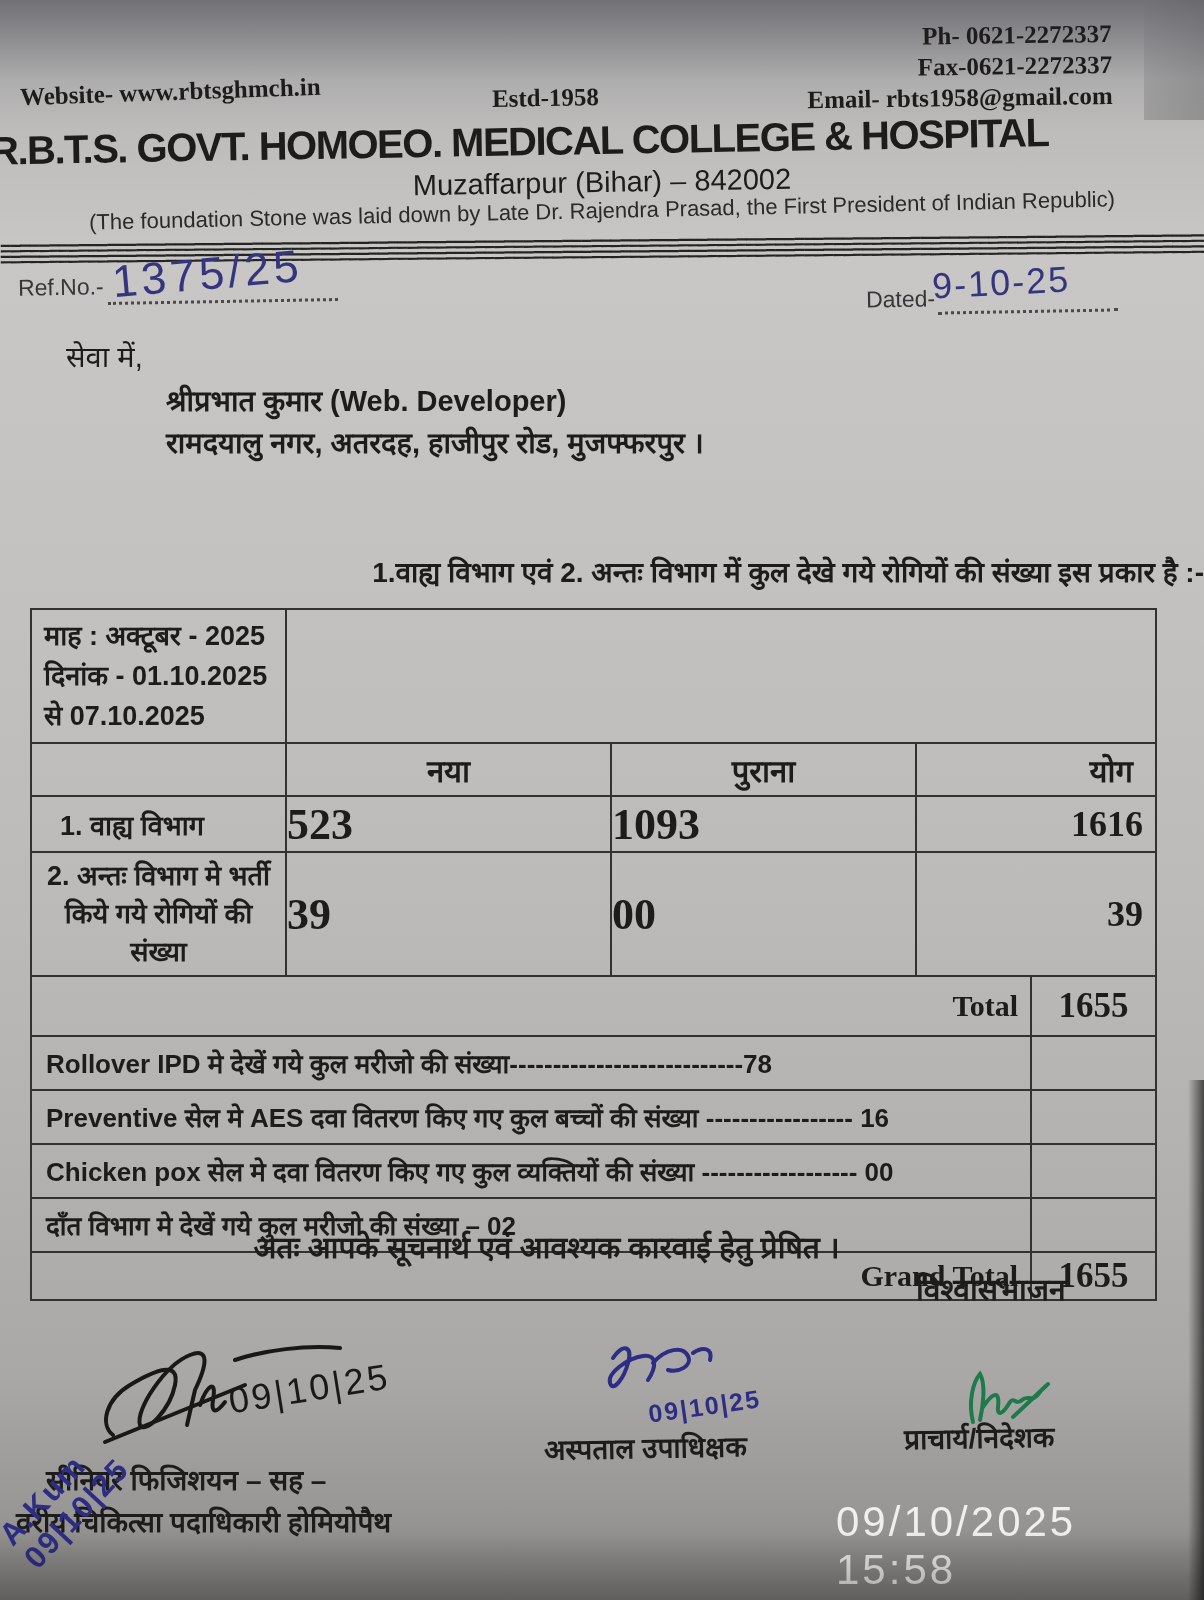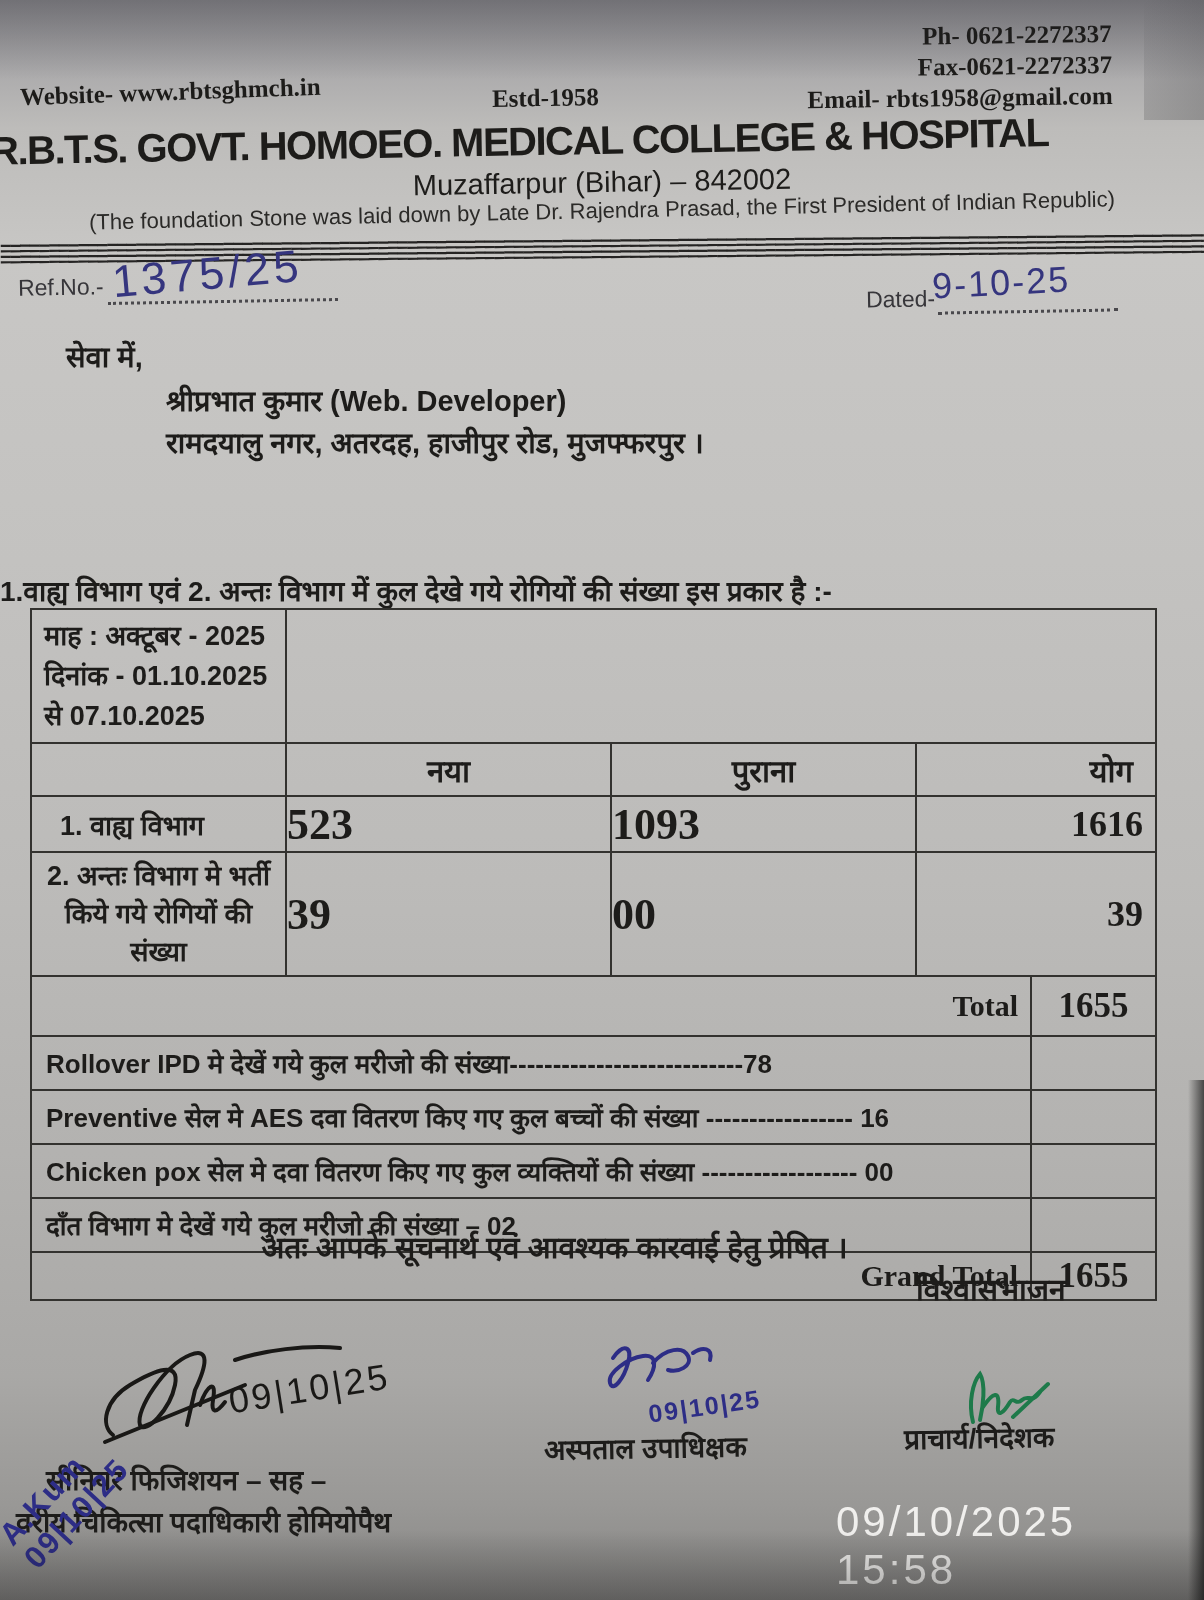--- a/index.html
+++ b/index.html
@@ -20,41 +20,41 @@
   .sep{left:0;top:238px;width:1204px;height:26px;overflow:hidden;line-height:11px;font-size:20px;font-weight:700;letter-spacing:-2px;white-space:nowrap;transform:rotate(-.5deg);color:#252423;}
   
   .reflabel{left:18px;top:274px;font-size:23px;color:#37363a;transform:rotate(-1deg);}
   .refdots{left:108px;top:300px;width:230px;border-bottom:3px dotted #4a494d;transform:rotate(-1deg);}
   .datedlabel{left:866px;top:286px;font-size:23px;color:#37363a;transform:rotate(-1deg);}
   .dateddots{left:938px;top:310px;width:180px;border-bottom:3px dotted #4a494d;transform:rotate(-1deg);}
   .ink{color:#35357e;font-weight:500;}
   .refhand{left:112px;top:248px;font-size:45px;transform:rotate(-5deg);letter-spacing:4px;}
   .datedhand{left:932px;top:262px;font-size:36px;transform:rotate(-3deg);letter-spacing:2px;}
   
-  .seva{left:66px;top:336px;font-size:29px;font-weight:700;}
+  .seva{left:66px;top:336px;font-size:29px;font-weight:400;}
   .recipient{left:166px;top:380px;font-size:29px;font-weight:600;}
   .address{left:166px;top:422px;font-size:29px;font-weight:600;}
   .subject{left:78px;top:497px;font-size:27px;font-weight:700;white-space:nowrap;}
   .subject .ul{border-bottom:3px solid #23221f;padding-bottom:4px;}
-  .intro{left:0;top:571px;width:1204px;text-align:left;font-size:28px;font-weight:600;}
+  .intro{left:0;top:552px;width:1204px;text-align:right;font-size:28px;font-weight:600;}
   
   table.main{position:absolute;left:30px;top:608px;width:1125px;border-collapse:collapse;table-layout:fixed;}
   table.main td{border:2.5px solid #33322f;padding:0;vertical-align:middle;}
   .periodcell{font-size:27px;font-weight:700;padding:6px 10px 6px 12px !important;line-height:40px;vertical-align:top !important;}
   .colhead{font-size:31px;font-weight:600;text-align:center;}
   .colhead-right{font-size:31px;font-weight:600;text-align:right;padding-right:22px !important;}
   .rowlabel{font-size:27px;font-weight:700;padding-left:28px !important;}
   .rowlabel2{font-size:27px;font-weight:700;text-align:center;padding:4px 14px !important;line-height:38px;margin-left:29px;}
   .num{font-family:"Liberation Serif","DejaVu Serif",serif;font-weight:700;font-size:44px;text-align:left;}
   .num-right{font-family:"Liberation Serif","DejaVu Serif",serif;font-weight:700;font-size:36px;text-align:right;padding-right:12px !important;}
   .totallabel{text-align:right;font-size:30px;padding-right:12px !important;}
   .totalval{text-align:center;font-size:35px;}
   .extrarow{font-size:26px;font-weight:600;padding:8px 10px 8px 14px !important;}
   
-  .closing{left:8px;top:1226px;width:1093px;text-align:center;font-size:30px;font-weight:700;}
+  .closing{left:0;top:1226px;width:1093px;text-align:center;font-size:30px;font-weight:700;}
   .valediction{left:916px;top:1268px;font-size:30px;font-weight:600;}
   
   .sigdateL{left:228px;top:1368px;font-size:36px;color:#191816;transform:rotate(-9deg);letter-spacing:3px;font-weight:500;}
   .titleL1{left:46px;top:1460px;font-size:28px;font-weight:700;}
   .titleL2{left:16px;top:1502px;font-size:28px;font-weight:700;}
   .sigdateM{left:648px;top:1392px;font-size:25px;color:#2d2d86;transform:rotate(-8deg);letter-spacing:2px;font-weight:600;}
   .titleM{left:544px;top:1428px;font-size:28px;font-weight:700;transform:rotate(-1deg);}
   .titleR{left:904px;top:1418px;font-size:28px;font-weight:700;transform:rotate(-1deg);}
   .cornernote{left:-4px;top:1468px;color:#2d2d86;font-size:31px;font-weight:600;transform:rotate(-47deg);line-height:34px;letter-spacing:2px;}
   .timestamp{left:836px;top:1498px;font-size:42px;color:#f0efed;letter-spacing:3px;font-weight:400;}

